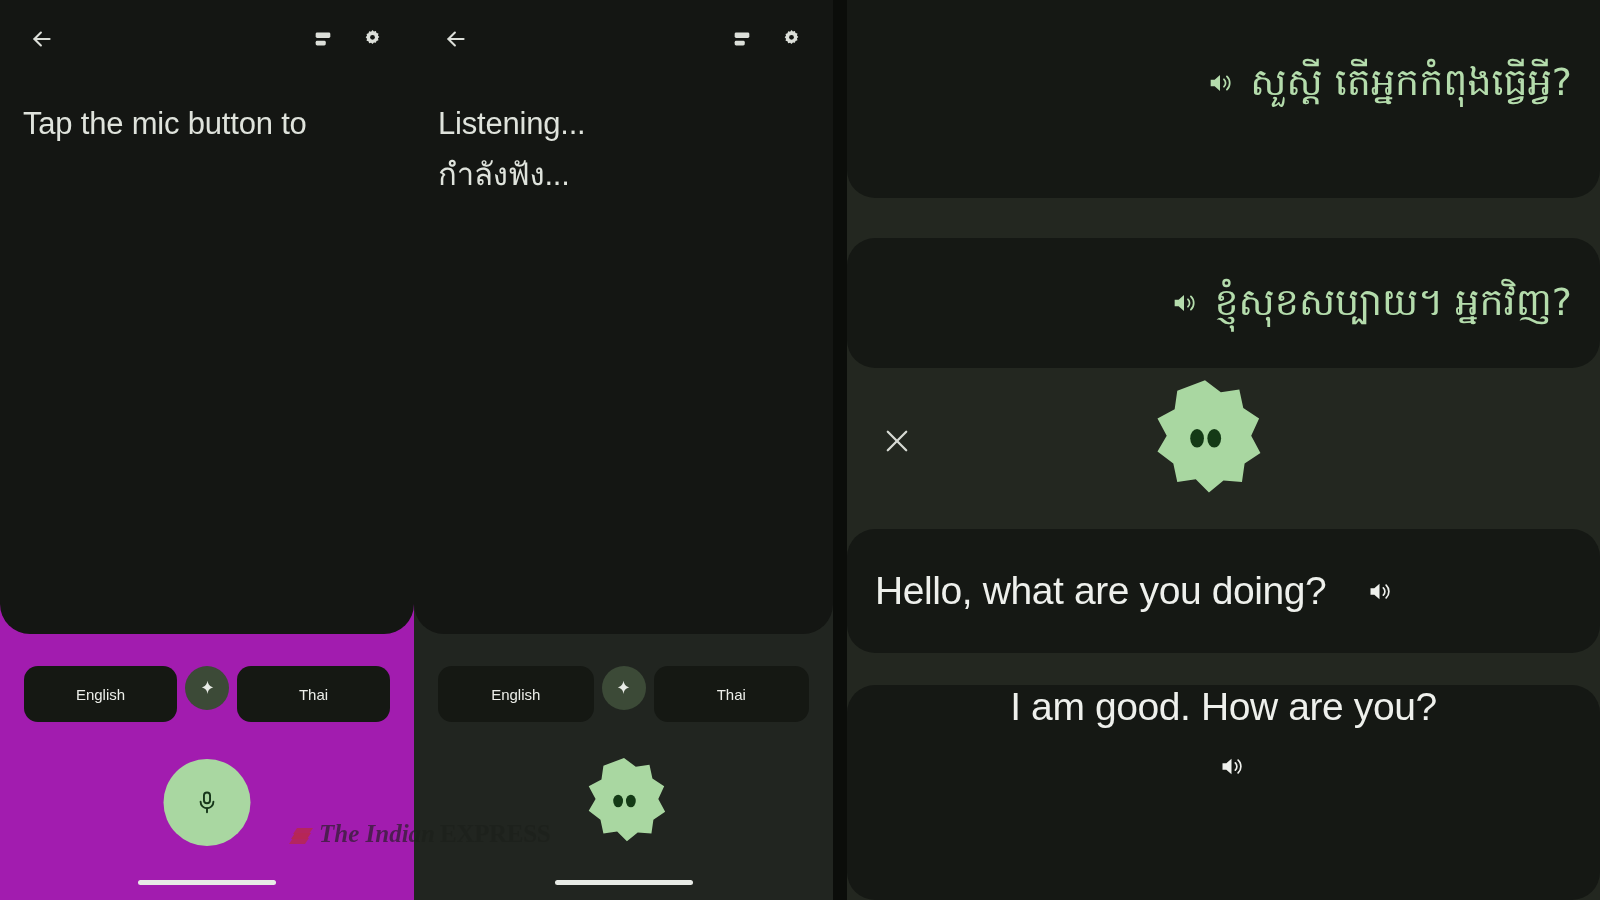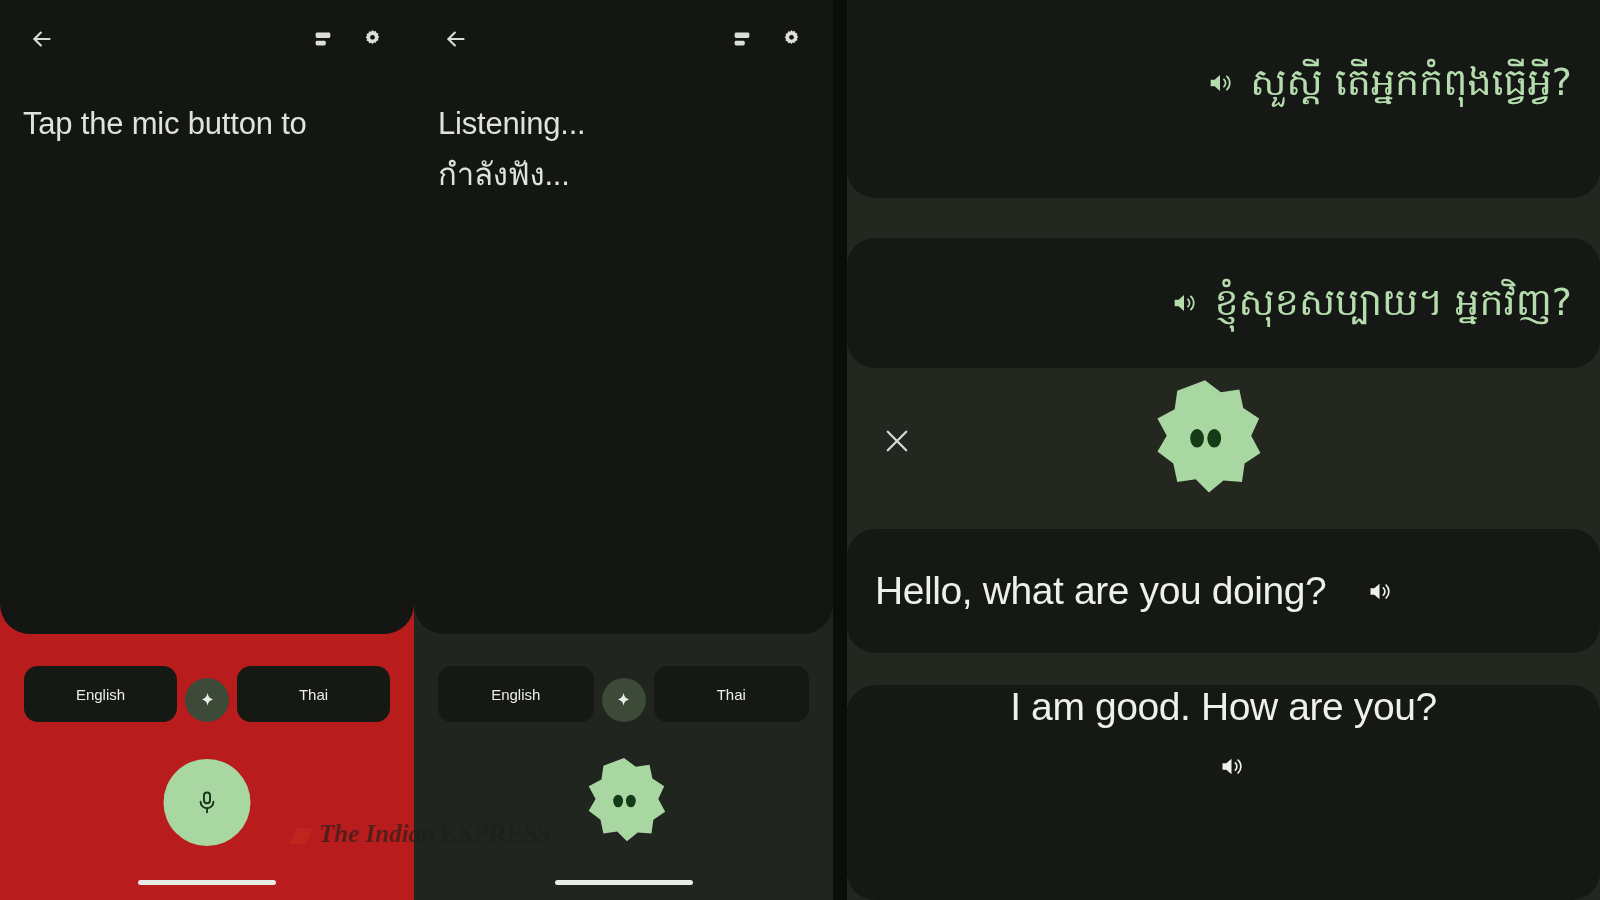--- a/index.html
+++ b/index.html
@@ -21,21 +21,21 @@
   }
 
   
   .panel {
     position: absolute;
     top: 0;
     height: 900px;
     overflow: hidden;
   }
 
-  .panel-a { left: 0;   width: 414px; background: #b91c1c; }
+  .panel-a { left: 0;   width: 414px; background: #a21caf; }
   .panel-b { left: 414px; width: 419px; background: #212520; }
   .panel-c { left: 847px; width: 753px; background: #232720; }
 
   
   .sheet {
     position: absolute;
     left: 0; top: 0;
     width: 100%;
     height: 634px;
     background: #141613;
@@ -92,21 +92,21 @@
     width: 100%;
     height: 266px;
   }
 
   .lang-row {
     position: absolute;
     top: 32px;
     left: 0;
     width: 100%;
     display: flex;
-    align-items: flex-end;
+    align-items: flex-start;
     justify-content: center;
     gap: 8px;
     padding: 0 24px;
   }
 
   .lang-pill {
     flex: 1 1 0;
     height: 56px;
     background: #151813;
     border-radius: 14px;

